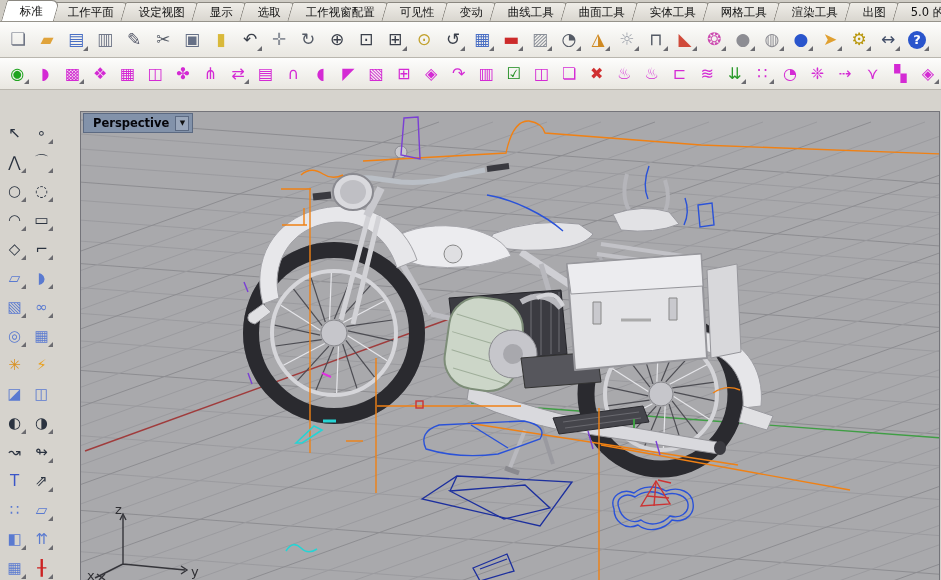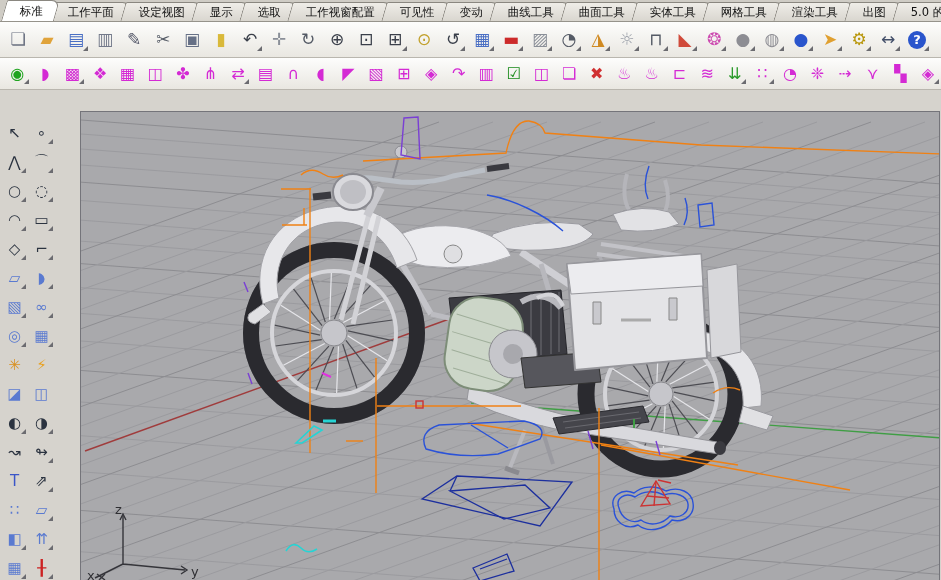--- a/index.html
+++ b/index.html
@@ -452,14 +452,18 @@
         <path d="M122,562 V514 M122,562 L94,576 M122,562 L184,568"></path>
         <path d="M119,518 l3,-6 3,6 M96,572 l8,6 M98,578 l6,-6 M180,564 l6,4 l-6,4"></path>
       </g>
       <g font-size="13" fill="#2f2f33">
         <text x="114" y="512">z</text>
         <text x="86" y="578">x</text>
         <text x="190" y="574">y</text>
       </g>
     </svg>
 
+    <div class="vp-label">
+      <span>Perspective</span>
+      <span class="vp-arrow">▼</span>
+    </div>
   </div>
 </div>
 
 </body></html>

